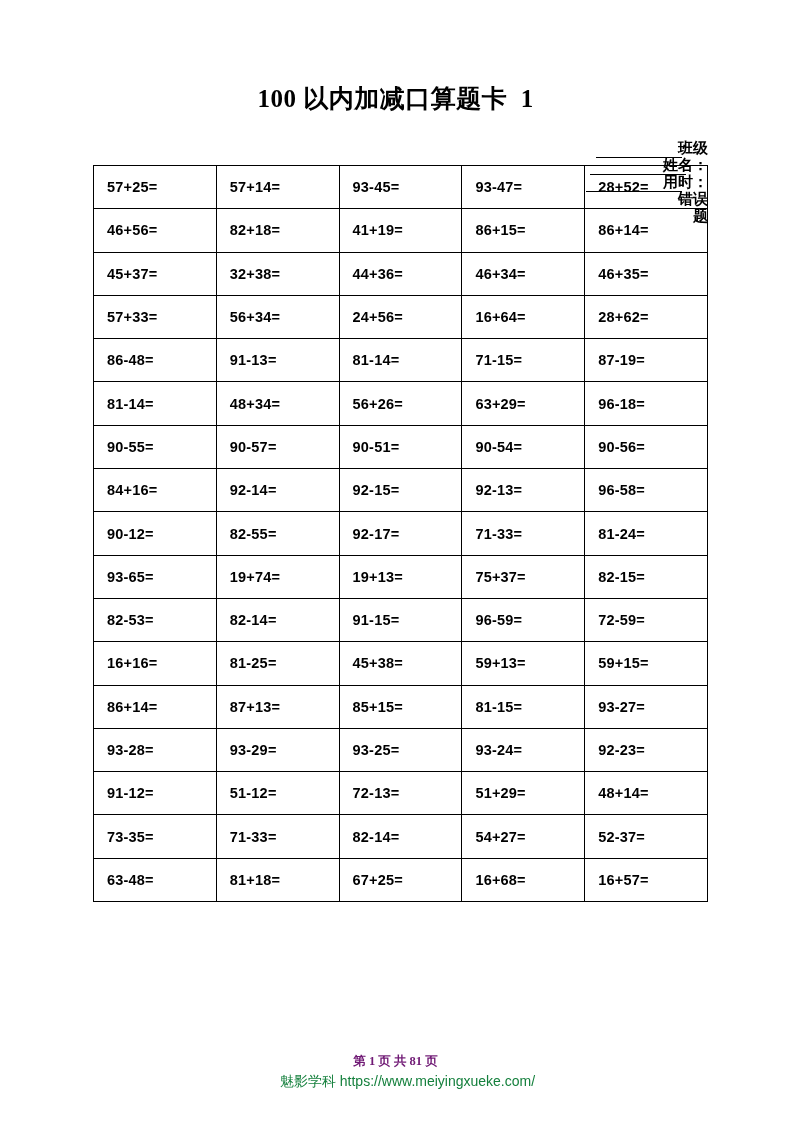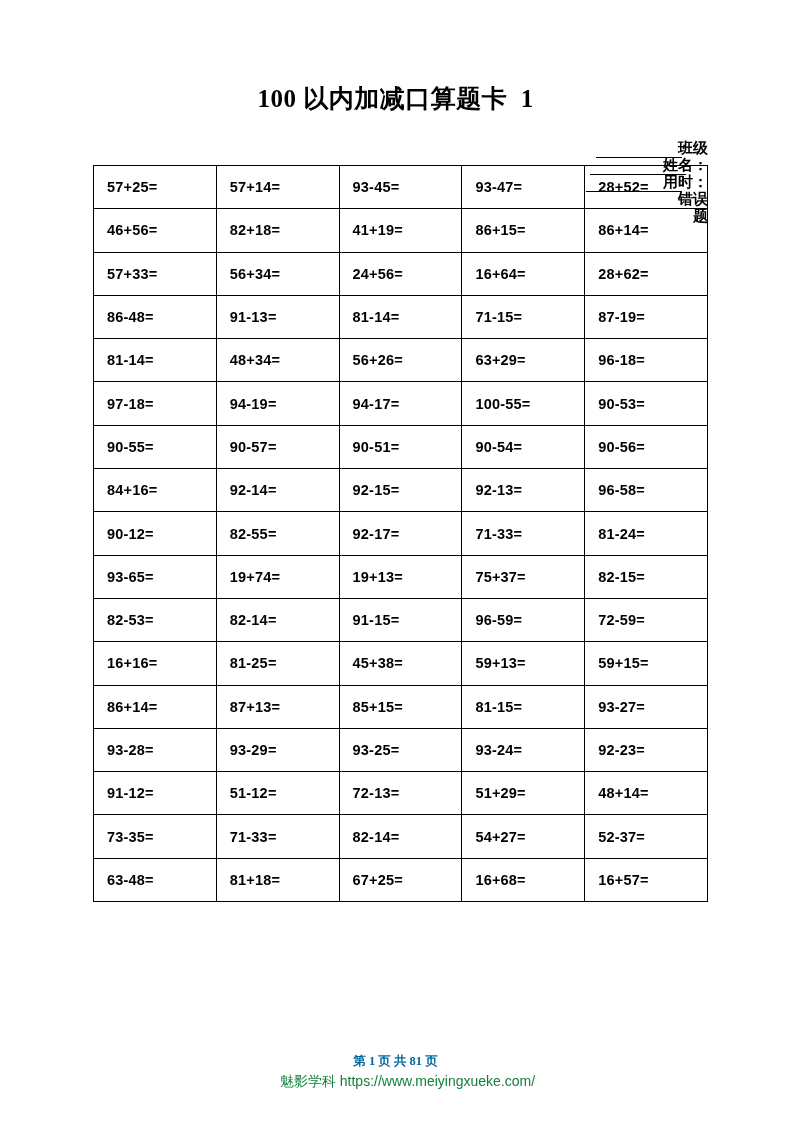--- a/index.html
+++ b/index.html
@@ -92,21 +92,21 @@
   
   .footer-page {
     position: absolute;
     top: 1053px;
     left: 0;
     width: 791px;
     text-align: center;
     font-family: "Liberation Serif", "DejaVu Serif", serif;
     font-size: 12.5px;
     font-weight: bold;
-    color: #0369a1;
+    color: #701a75;
     white-space: pre;
   }
   .watermark {
     position: absolute;
     top: 1073px;
     left: 0;
     width: 791px;
     text-align: center;
     font-family: "Liberation Sans", "DejaVu Sans", sans-serif;
     font-size: 14px;
@@ -148,20 +148,27 @@
             <td>28+52=</td>
           </tr>
           <tr>
             <td>46+56=</td>
             <td>82+18=</td>
             <td>41+19=</td>
             <td>86+15=</td>
             <td>86+14=</td>
           </tr>
           <tr>
+            <td>45+37=</td>
+            <td>32+38=</td>
+            <td>44+36=</td>
+            <td>46+34=</td>
+            <td>46+35=</td>
+          </tr>
+          <tr>
             <td>57+33=</td>
             <td>56+34=</td>
             <td>24+56=</td>
             <td>16+64=</td>
             <td>28+62=</td>
           </tr>
           <tr>
             <td>86-48=</td>
             <td>91-13=</td>
             <td>81-14=</td>
@@ -169,27 +176,20 @@
             <td>87-19=</td>
           </tr>
           <tr>
             <td>81-14=</td>
             <td>48+34=</td>
             <td>56+26=</td>
             <td>63+29=</td>
             <td>96-18=</td>
           </tr>
           <tr>
-            <td>97-18=</td>
-            <td>94-19=</td>
-            <td>94-17=</td>
-            <td>100-55=</td>
-            <td>90-53=</td>
-          </tr>
-          <tr>
             <td>90-55=</td>
             <td>90-57=</td>
             <td>90-51=</td>
             <td>90-54=</td>
             <td>90-56=</td>
           </tr>
           <tr>
             <td>84+16=</td>
             <td>92-14=</td>
             <td>92-15=</td>

